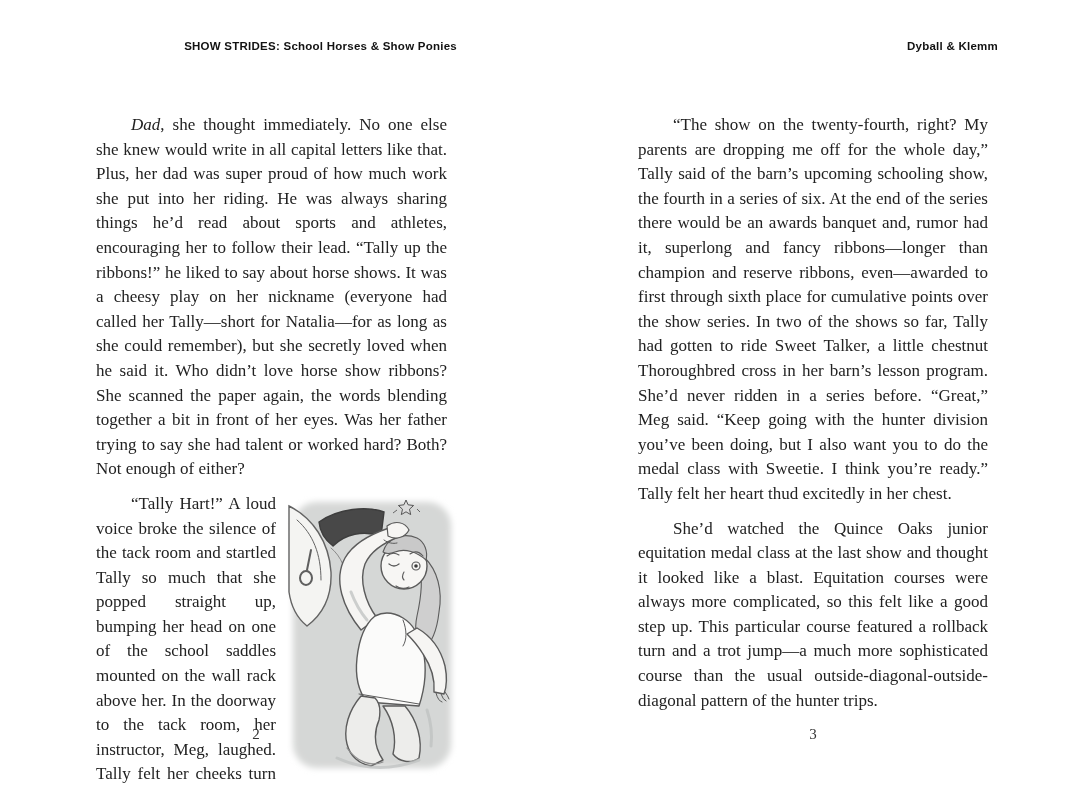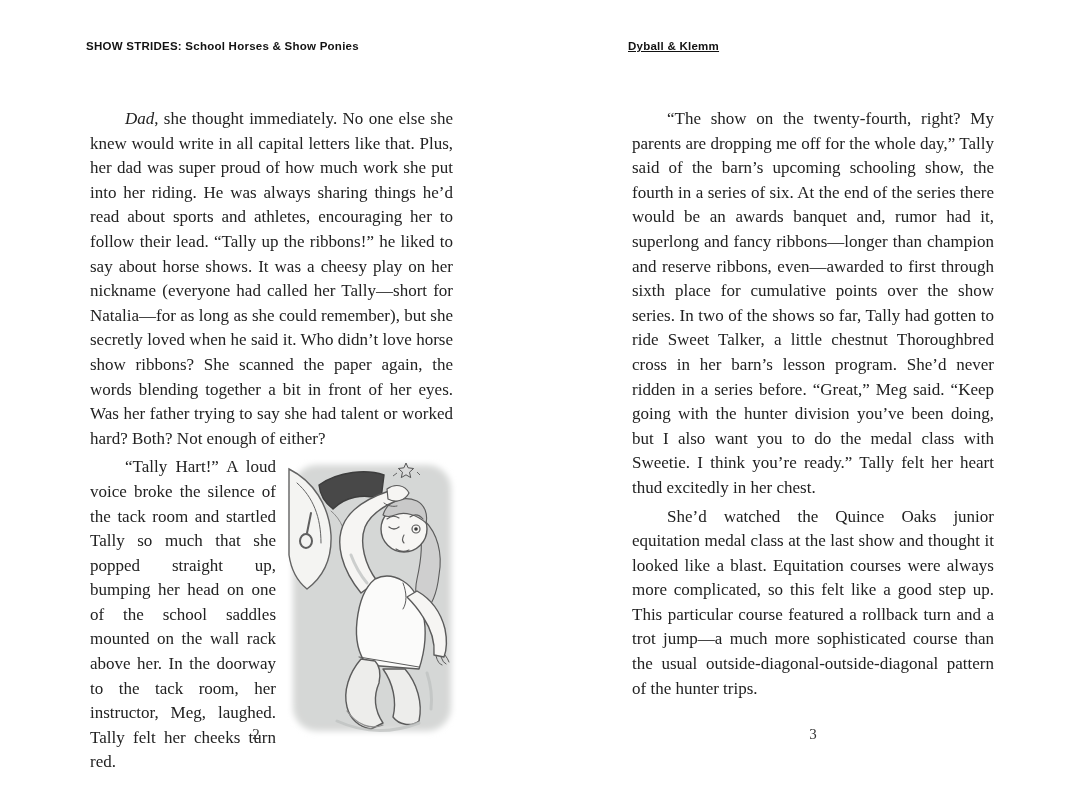--- a/index.html
+++ b/index.html
@@ -6,32 +6,32 @@
   body{
     width:1080px;height:786px;position:relative;overflow:hidden;
     background:#ffffff;
     font-family:"Liberation Serif", serif;
     color:#1d1d1d;
   }
   .running-head{
     position:absolute;top:40px;
     font-family:"Liberation Sans", sans-serif;
     font-weight:700;font-size:11.5px;letter-spacing:0.25px;
-    color:#121212;text-align:left;
+    color:#121212;text-align:right;
   }
   .running-head.left{left:86px;width:371px;}
-  .running-head.right{left:628px;width:370px;text-decoration:underline;}
+  .running-head.right{left:628px;width:370px;}
   .body-text{
     position:absolute;top:103px;
     font-size:17px;line-height:24.6px;
     text-align:justify;color:#222222;
   }
   .body-text.left{left:86px;width:371px;}
   .body-text.right{left:628px;width:370px;}
-  .body-text p{margin:4px;text-indent:35px;}
+  .body-text p{margin:10px;text-indent:35px;}
   .folio{
     position:absolute;top:726px;
     text-align:center;font-size:15px;color:#333333;
   }
   .folio.left{left:86px;width:340px;}
   .folio.right{left:628px;width:370px;}
   .illo-float{
     float:right;width:170px;height:280px;
     margin:4px 0 6px 11px;
   }

